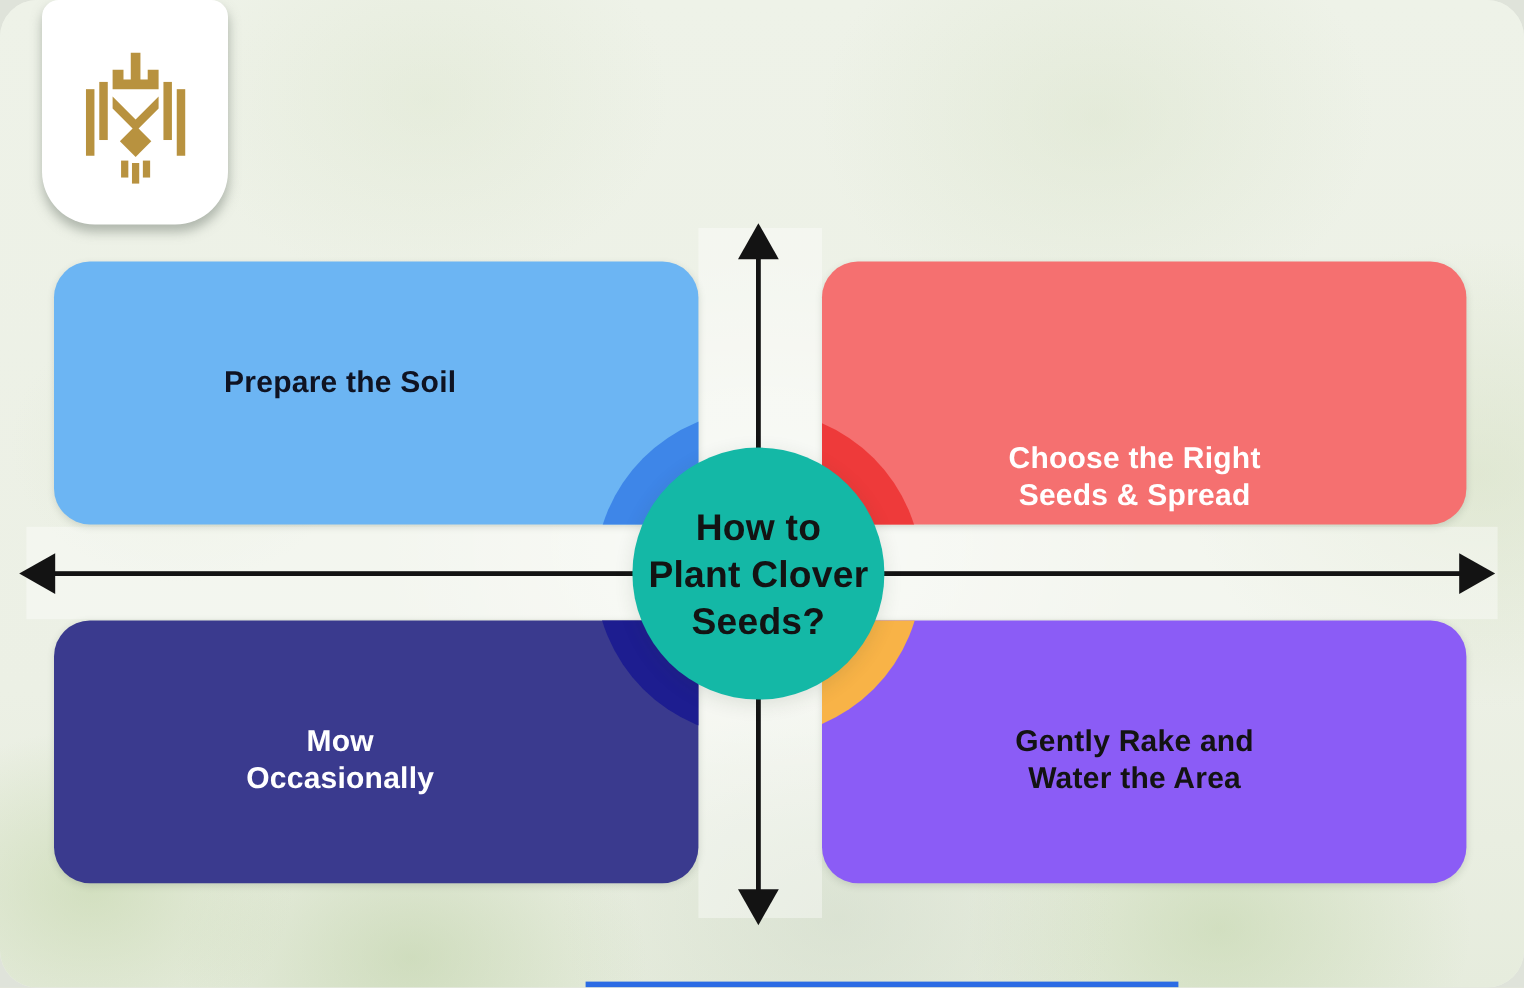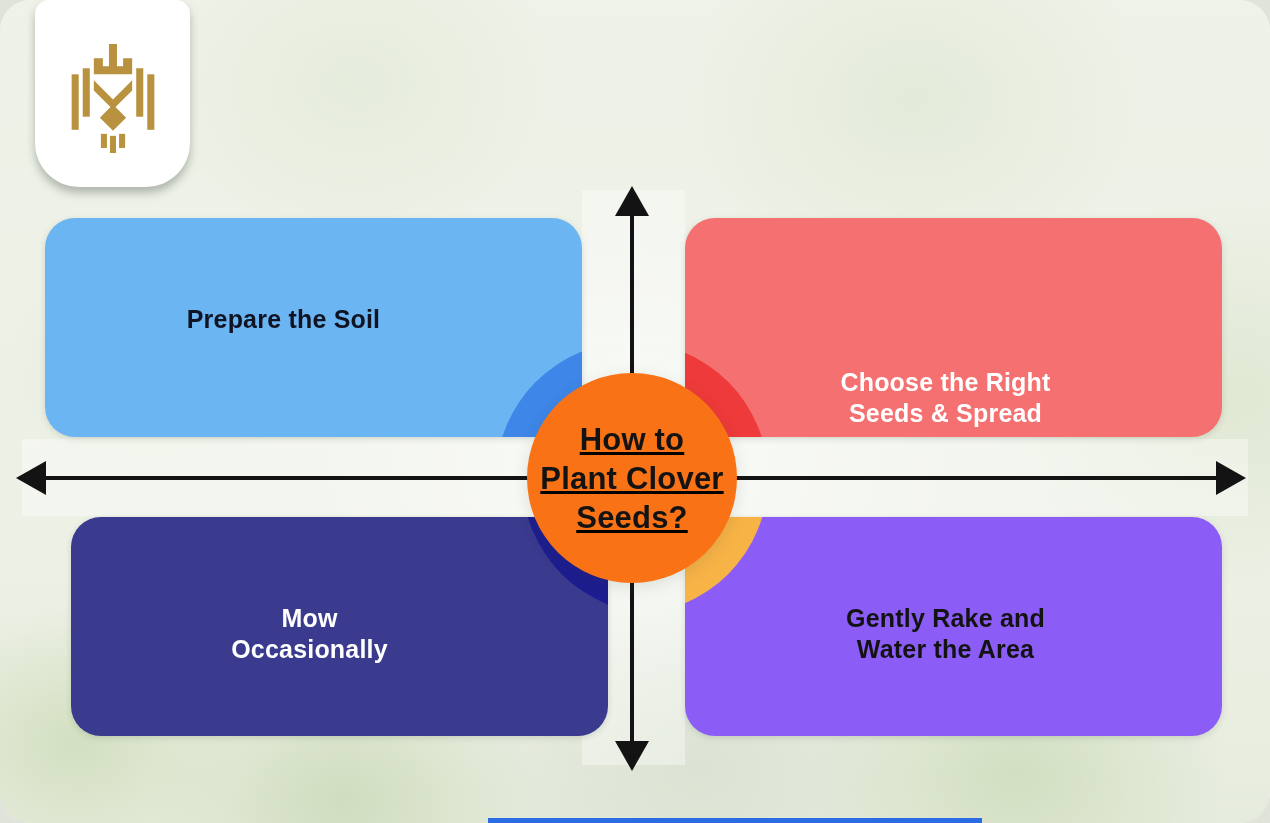--- a/index.html
+++ b/index.html
@@ -29,21 +29,21 @@
   #corridor-h{left:22px;top:439px;width:1226px;height:77px;}
 
   
   .qcard{
     position:absolute;width:537px;height:219px;border-radius:30px;overflow:hidden;
     z-index:2;display:flex;align-items:center;justify-content:center;
     box-shadow:0 2px 6px rgba(80,95,80,.18);
   }
   .q-tl{left:45px;top:218px;}
   .q-tr{left:685px;top:218px;align-items:flex-end;}
-  .q-bl{left:45px;top:517px;margin-left:26px;}
+  .q-bl{left:45px;top:517px;}
   .q-br{left:685px;top:517px;}
   .arc{position:absolute;width:272px;height:272px;border-radius:50%;}
   .q-tl .arc{left:451px;top:124px;}
   .q-tr .arc{left:-189px;top:124px;}
   .q-bl .arc{left:451px;top:-175px;}
   .q-br .arc{left:-189px;top:-175px;}
   .q-label{
     position:relative;white-space:pre-line;text-align:center;
     font-size:25px;line-height:31px;font-weight:800;letter-spacing:.2px;
   }
@@ -115,21 +115,21 @@
 Water the Area</div>
   </div>
 
   <div id="axis-v" class="axis" style="background: rgb(19, 19, 19);"></div>
   <div id="axis-h" class="axis" style="background: rgb(19, 19, 19);"></div>
   <div id="head-up" class="head"></div>
   <div id="head-down" class="head"></div>
   <div id="head-left" class="head"></div>
   <div id="head-right" class="head"></div>
 
-  <div id="center-circle" style="background: #f97316; text-decoration: underline;">
+  <div id="center-circle" style="background: #14b8a6;">
     <div id="center-title">How to
 Plant Clover
 Seeds?</div>
   </div>
 
   <div id="logo-card" style="background: rgb(255, 255, 255);">
     <svg viewBox="0 0 100 115" fill="currentColor" xmlns="http://www.w3.org/2000/svg" style="color: rgb(184, 146, 63);">
       <rect x="9" y="36" width="7" height="55"></rect>
       <rect x="84" y="36" width="7" height="55"></rect>
       <rect x="20" y="30" width="7" height="48"></rect>

